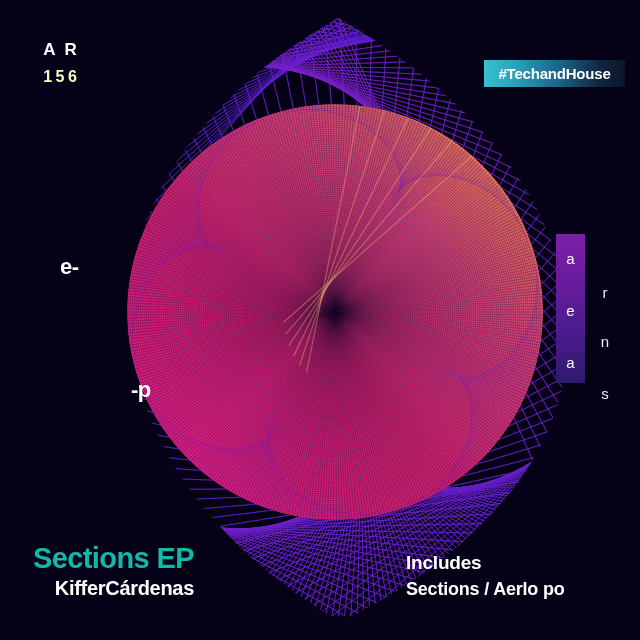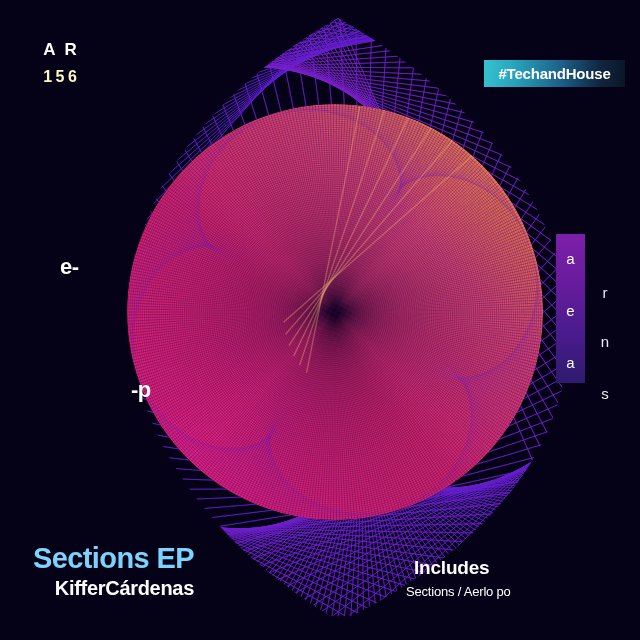--- a/index.html
+++ b/index.html
@@ -127,21 +127,21 @@
   #annot-p  { left: 131px; top: 379px; }
 
   
   #title-block {
     position: absolute;
     left: 33px;
     bottom: 42px;
     z-index: 5;
   }
   #album-title {
-    color: #7dd3fc;
+    color: #14b8a6;
     font-size: 29px;
     font-weight: bold;
     line-height: 1;
     letter-spacing: -0.6px;
     margin: 0;
   }
   #album-artist {
     color: #ffffff;
     font-size: 20px;
     font-weight: bold;
@@ -155,27 +155,27 @@
     position: absolute;
     left: 406px;
     bottom: 42px;
     z-index: 5;
   }
   #tracks-heading {
     color: #ffffff;
     font-size: 19px;
     font-weight: bold;
     line-height: 1;
-    margin: 8px;
+    margin: 0;
     letter-spacing: -0.2px;
   }
   #tracks-list {
     color: #ffffff;
-    font-size: 13px;
-    font-weight: normal;
+    font-size: 18px;
+    font-weight: bold;
     line-height: 1;
     margin: 8px 0 0 0;
     letter-spacing: -0.2px;
   }
 </style>
 </head>
 <body>
 
 <div id="cover">
 

